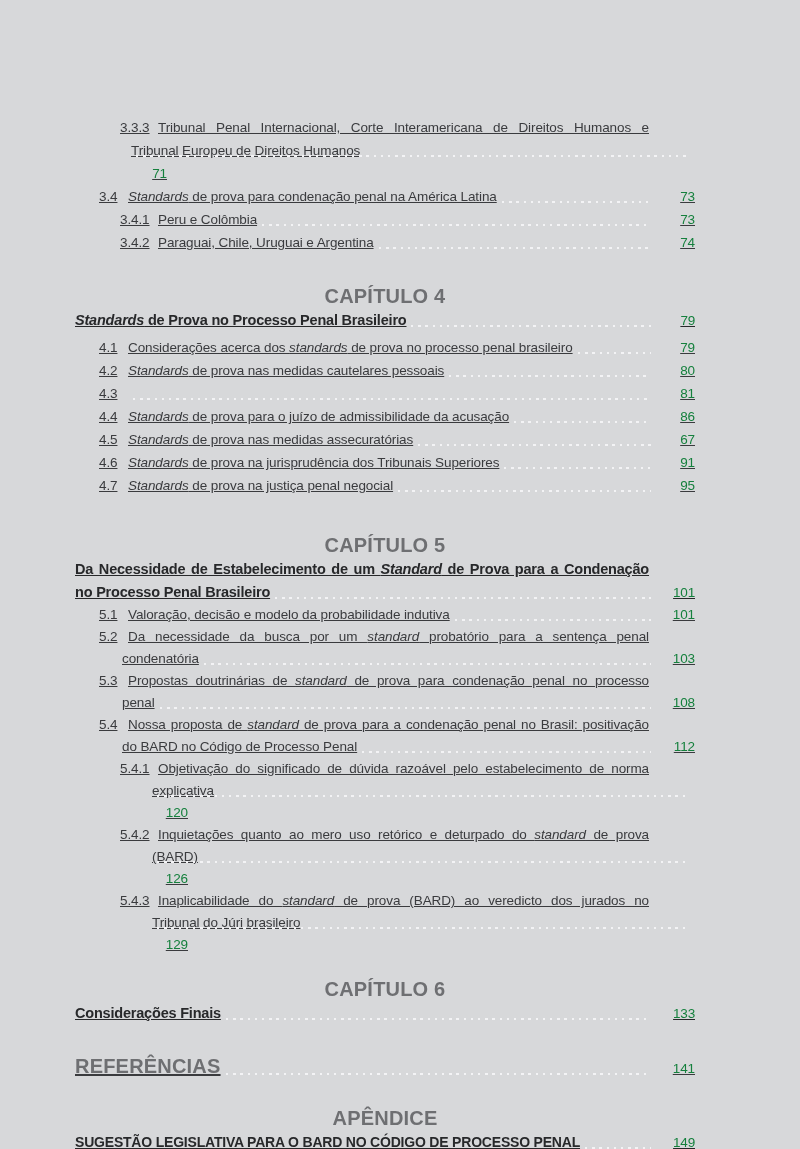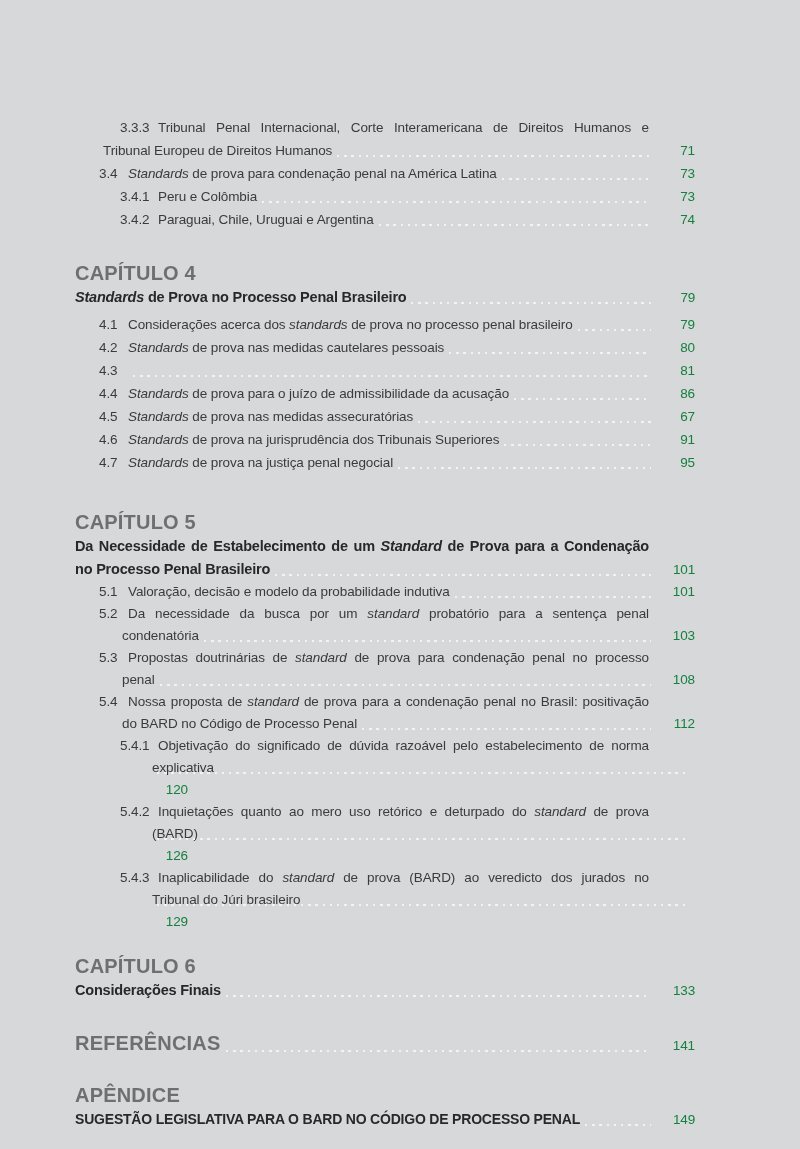--- a/index.html
+++ b/index.html
@@ -8,45 +8,45 @@
   body {
     width:800px; height:1149px; overflow:hidden;
     font-family:"Liberation Sans", sans-serif;
     color:#3a3b3e;
     -webkit-font-smoothing:antialiased;
   }
   .page { width:800px; height:1149px; padding:116px 105px 0 75px; }
 
   .line {
     display:flex; align-items:baseline;
-    font-size:13.5px; letter-spacing:-0.1px; line-height:23px;
+    font-size:13.5px; letter-spacing:-0.1px; line-height:23px;text-decoration:underline;
   }
   .num { flex:none; }
   .lv2 { margin-left:24px; }
   .lv2 > .num { width:29px; }
   .lv3 { margin-left:45px; }
   .lv3 > .num { width:38px; }
-  .cont-a { margin-left:28px; }  
+  .cont-a { margin-left:56px;flex-direction:column; }  
   .cont-b { margin-left:77px;flex-direction:column; }  
   .cont-c { margin-left:47px; }  
   .jrow { margin-right:46px; }   
   .jtext { flex:1; text-align:justify; text-align-last:justify; }
   .txt { flex:none; min-width:0; }
   .it { font-style:italic; }
 
   .leader { flex:1; min-width:10px; align-self:stretch; position:relative; margin:0 8px 0 5px; }
   .leader::before {
     content:""; position:absolute; left:0; right:0; bottom:5px; height:2.4px;
     background:repeating-linear-gradient(to right, #f3f3f5 0 2.4px, transparent 2.4px 7.2px);
   }
   .pg { flex:none; width:36px; text-align:right; font-size:13.5px; font-weight:normal; color:#15803d; }
 
   .heading {
     font-size:20px; font-weight:bold; color:#6e6f72;
-    letter-spacing:0.2px; line-height:26px;
+    letter-spacing:0.2px; line-height:26px;text-align:center;
   }
   .title-line { font-weight:bold; color:#27282a; font-size:14.5px; letter-spacing:-0.2px; }
   .title-line .pg { font-weight:normal; }
   .caps-line { font-weight:bold; color:#27282a; font-size:14px; letter-spacing:-0.2px; }
   .caps-line .pg { font-weight:normal; }
 
   .mt-ch4 { margin-top:29px; }
   .mt-ch5 { margin-top:35px; }
   .mt-ch6 { margin-top:20px; }
   .mt-ref { margin-top:28px; }

